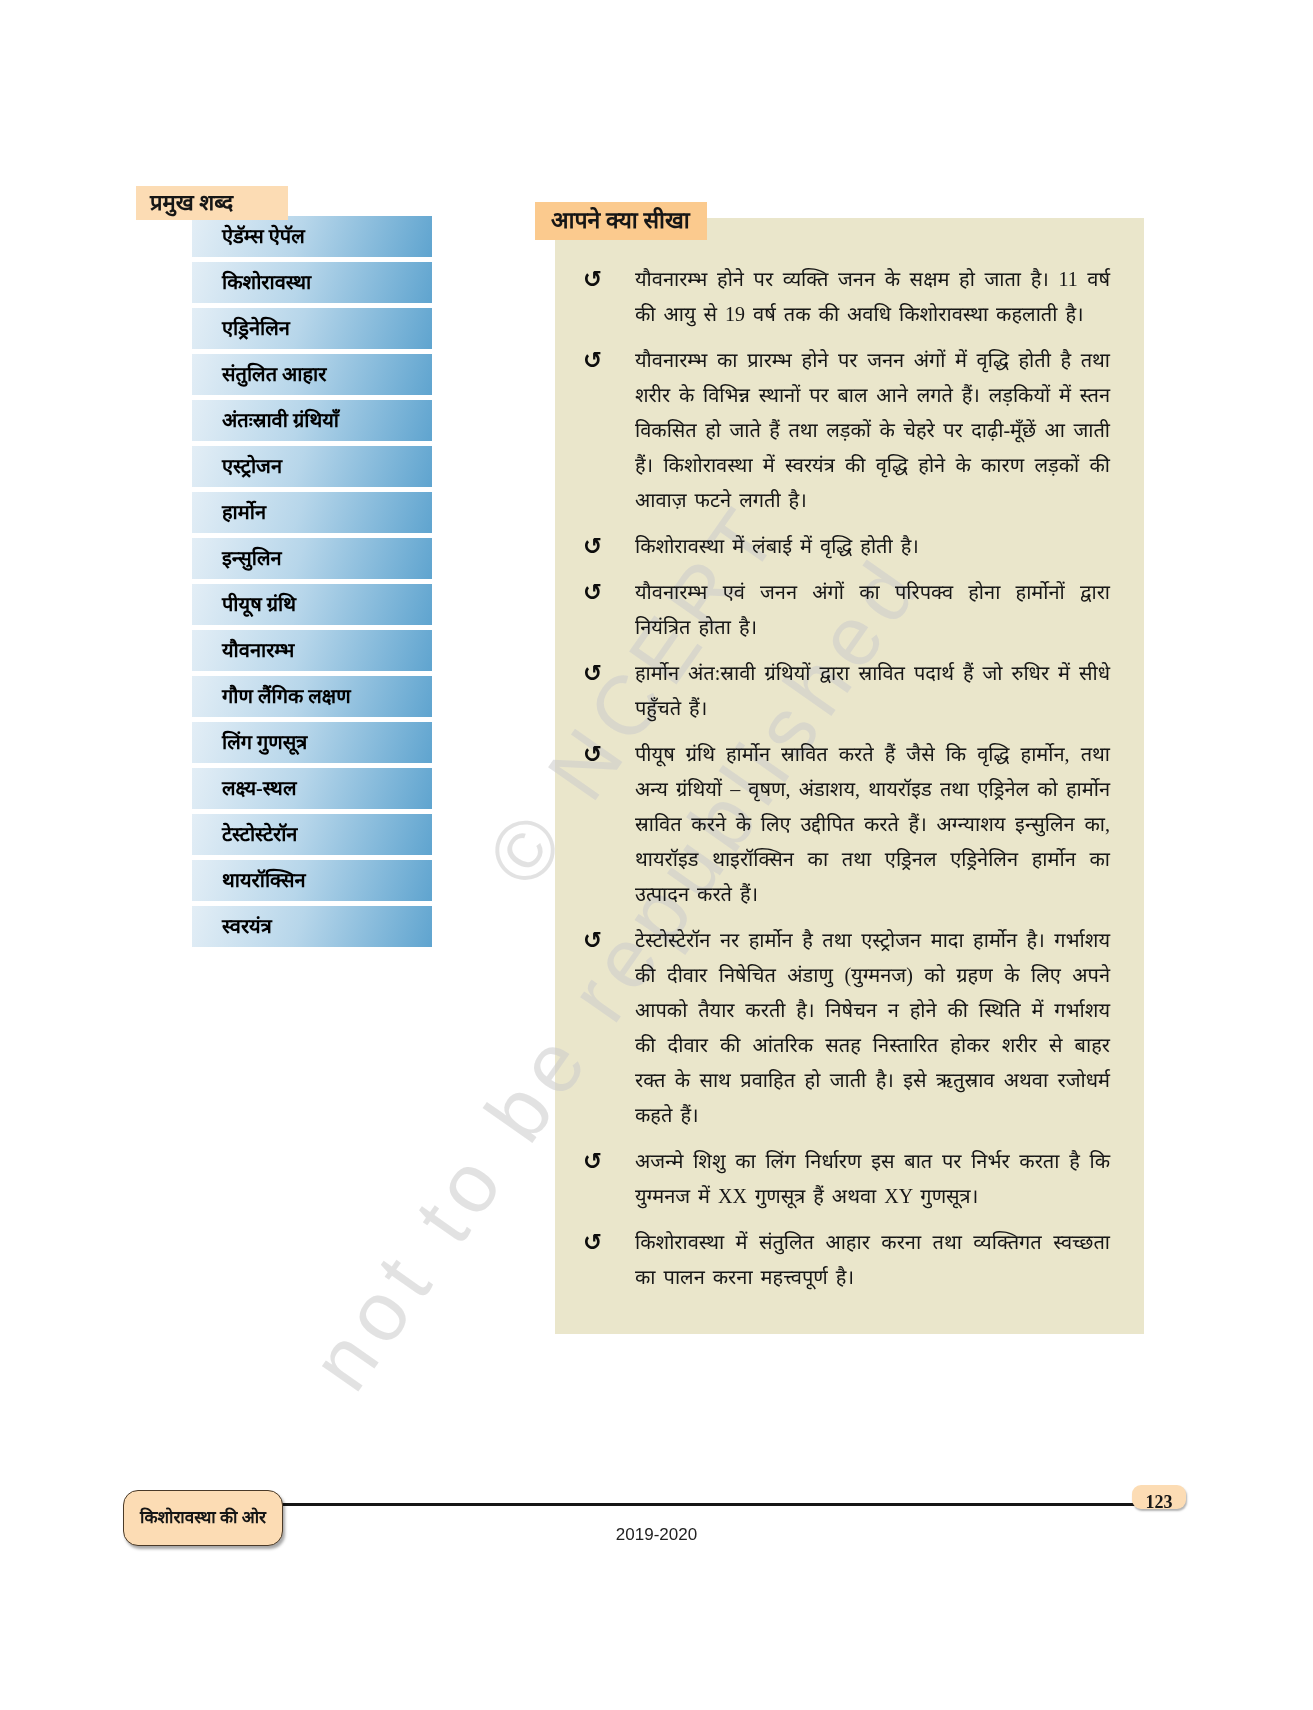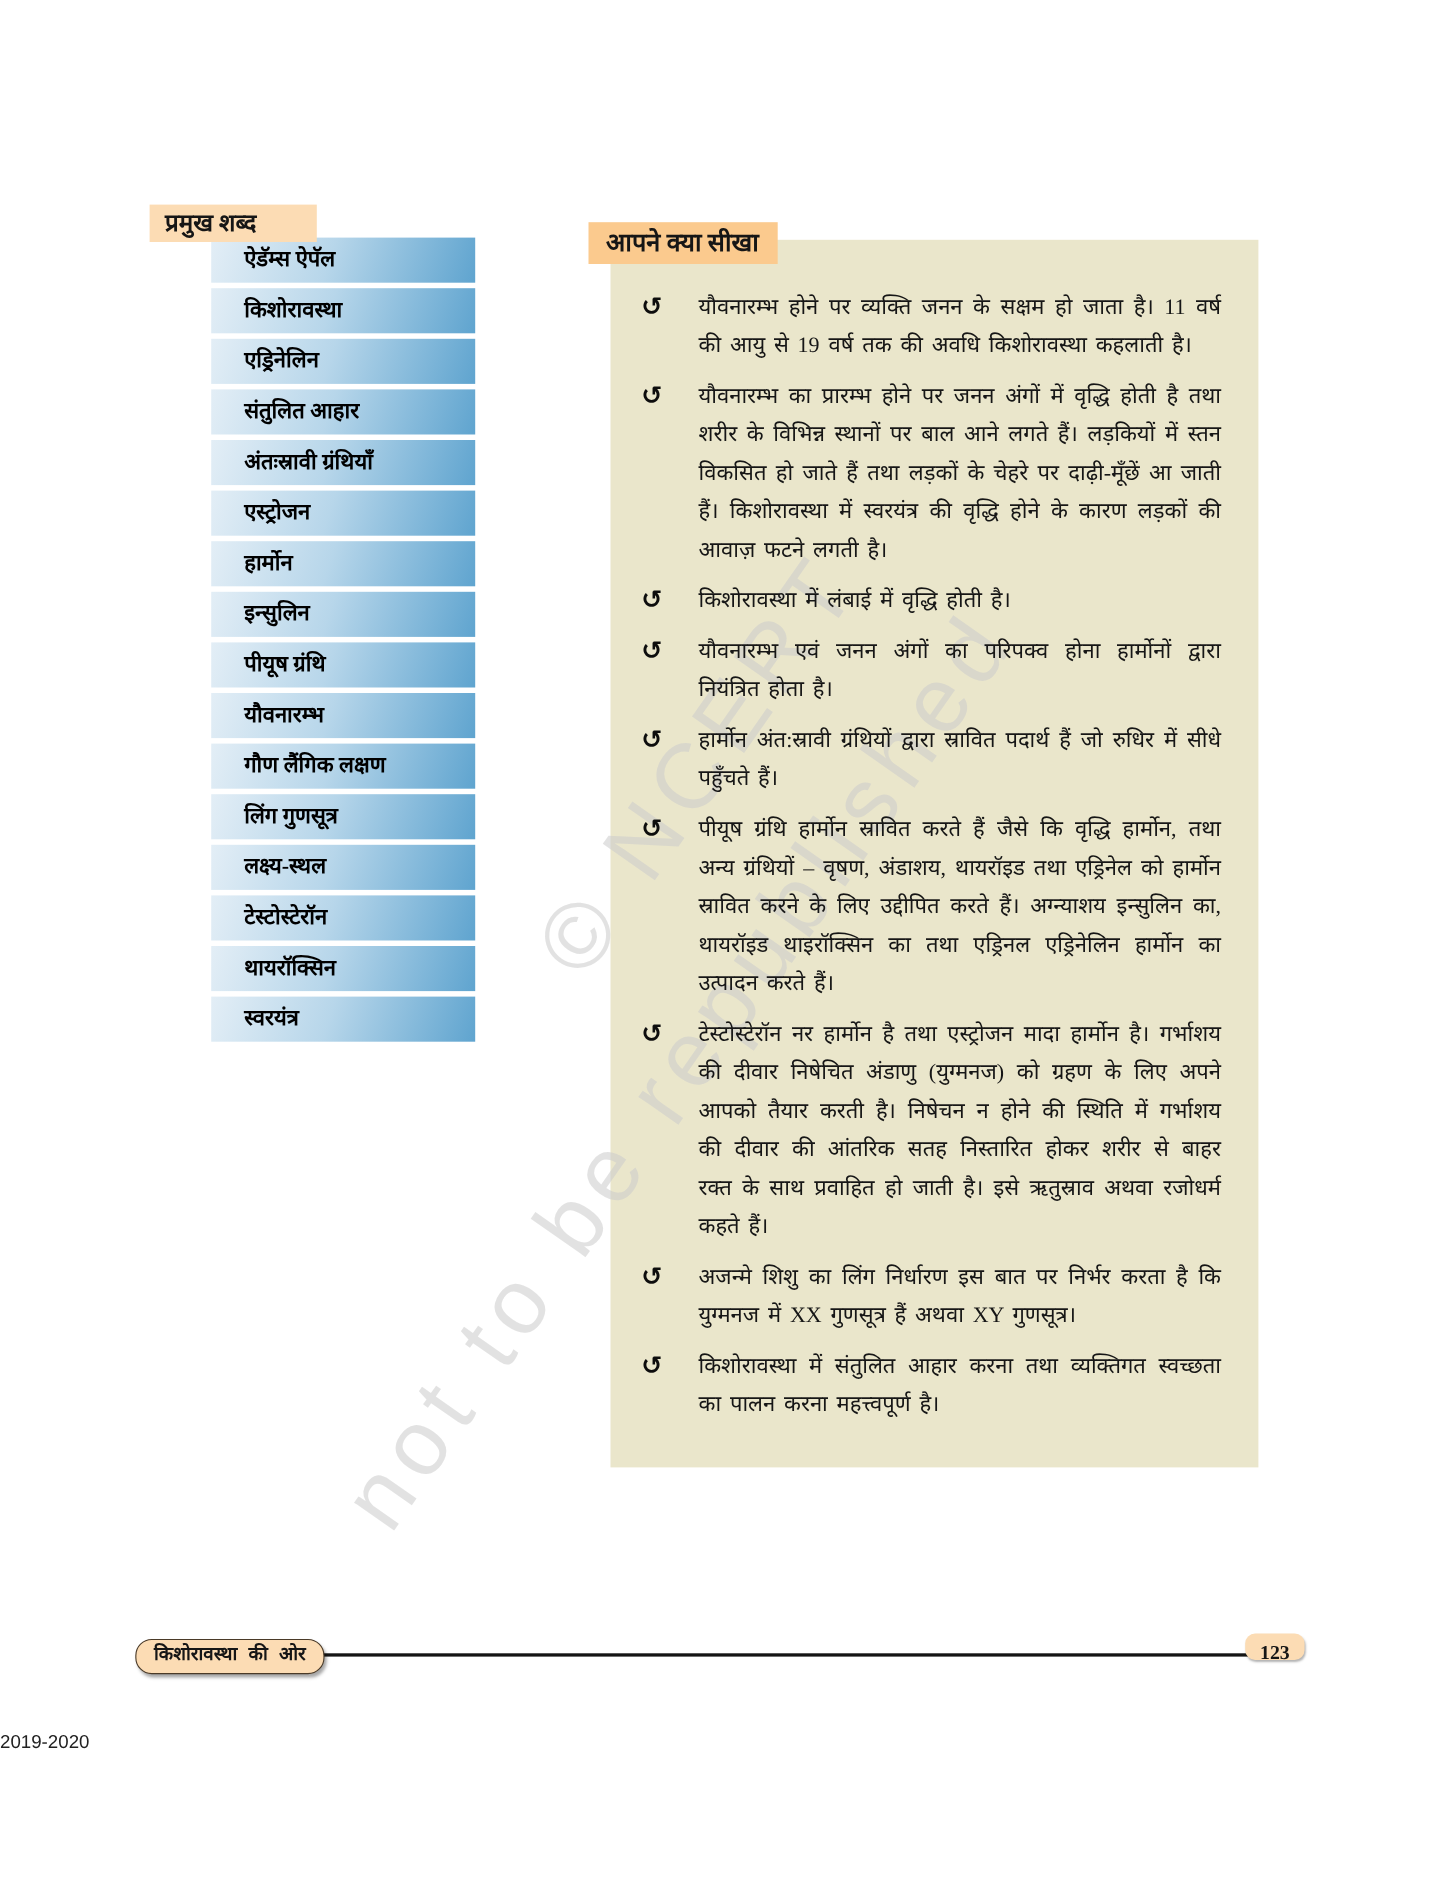--- a/index.html
+++ b/index.html
@@ -120,48 +120,48 @@
     left:190px;top:1503px;
     width:945px;height:3px;
     background:#151515;
     z-index:2;
   }
   .footer-chapter{
     position:absolute;
     left:123px;top:1490px;
     height:30px;
     line-height:30px;
-    padding:0 16px;
+    padding:12px 16px;
     background:var(--peach-light,#fcdcb4);
     border:1px solid #4a3a28;
     border-radius:15px;
     box-shadow:2px 3px 3px rgba(0,0,0,.35);
     font-weight:bold;
     font-size:17px;
     z-index:3;
     white-space:nowrap;
-    font-family:Liberation Mono, monospace;
   }
   .page-number{
     position:absolute;
     left:1132px;top:1485px;
     width:54px;height:24px;
     background:var(--peach-light,#fcdcb4);
     border-radius:9px;
     box-shadow:1px 2px 2px rgba(0,0,0,.3);
     text-align:center;
     line-height:34px;
     font-weight:bold;
     font-size:18px;
     z-index:3;
   }
   .year{
     position:absolute;
-    left:0;top:1574px;
+    left:0;top:1525px;
     width:100%;
+    text-align:center;
     font-family:"Liberation Sans", sans-serif;
     font-size:17px;
     color:#222;
   }
 </style>
 </head>
 <body>
 
 <div class="page">
 

